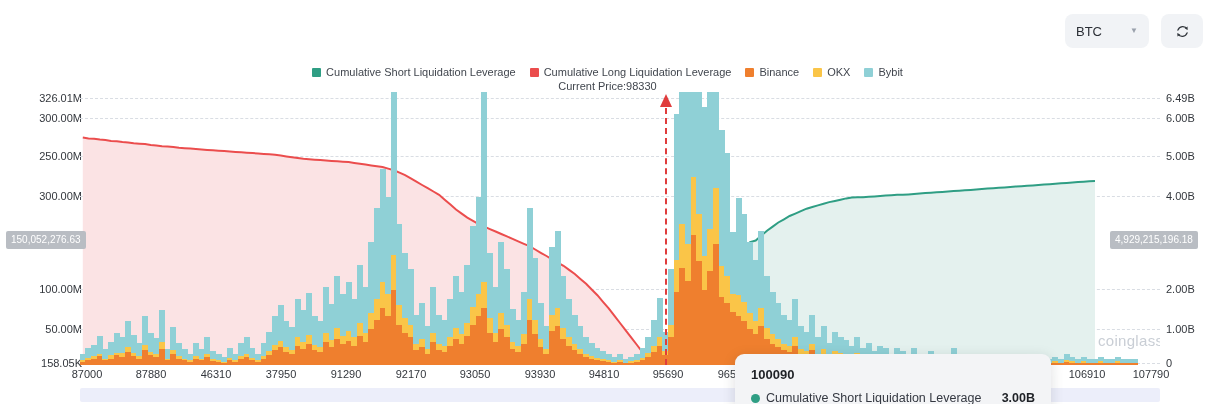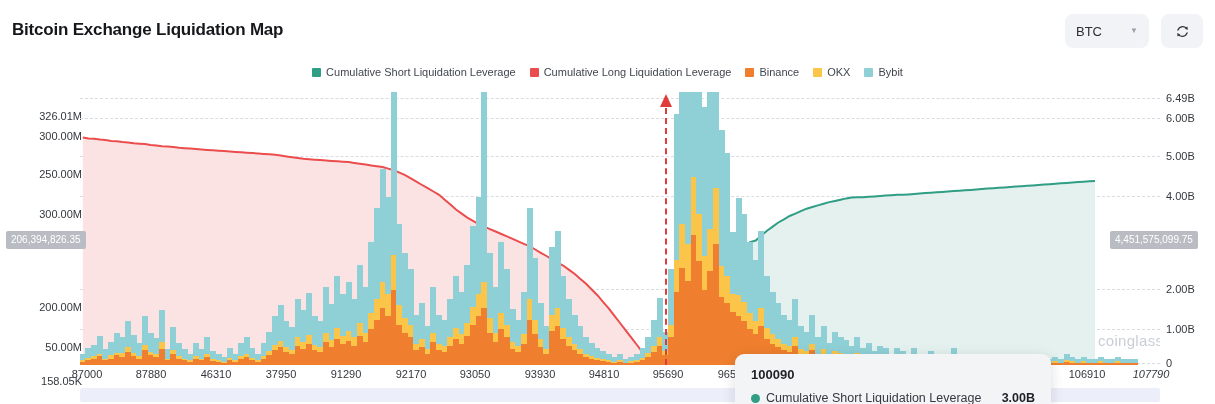--- a/index.html
+++ b/index.html
@@ -53,21 +53,21 @@
     overflow: hidden;
   }
   .gridline {
     position: absolute; left: 0; width: 1080px; height: 0;
     border-top: 1px dashed #d9dde3;
   }
   .axis-l, .axis-r {
     position: absolute; font-size: 11px; color: #33373d;
     white-space: nowrap; line-height: 1;
   }
-  .axis-l { right: 1133px; text-align: right; margin-top: 18px; }
+  .axis-l { right: 1133px; text-align: right; }
   .axis-r { left: 1166px; text-align: left; }
 
   .badge-val {
     position: absolute; height: 18px; line-height: 18px;
     background: #b9bdc3; color: #ffffff; font-size: 10px;
     padding: 0 5px; border-radius: 2px; white-space: nowrap;
   }
 
   svg.series { position: absolute; left: 0; top: 0; width: 1080px; height: 273px; }
 
@@ -121,21 +121,20 @@
   .tt-dot { width: 9px; height: 9px; border-radius: 50%; margin-right: 6px; flex: 0 0 auto; }
   .tt-name { flex: 1 1 auto; white-space: nowrap; }
   .tt-val { font-weight: bold; color: #1e2126; margin-left: 12px; }
 </style>
 </head>
 <body>
 
 <div id="app">
 
   <div class="header">
-    <div class="page-title">Bitcoin Exchange Liquidation Map</div>
     <div class="ctrls">
       <div class="sel sel-coin">
         <span>BTC</span>
         <span class="caret">▼</span>
       </div>
       <div class="icon-btn">
         <svg width="17" height="17" viewBox="0 0 20 20">
           <path d="M15.5 7.2A6 6 0 0 0 4.6 8.4" fill="none" stroke="#33373d" stroke-width="1.6" stroke-linecap="round"></path>
           <path d="M4.5 12.8A6 6 0 0 0 15.4 11.6" fill="none" stroke="#33373d" stroke-width="1.6" stroke-linecap="round"></path>
           <path d="M16.2 4.2l-.7 3.2-3.1-.8z" fill="#33373d"></path>
@@ -160,29 +159,30 @@
     </div>
     <div class="lg">
       <i style="background:#fac548"></i>
       <span>OKX</span>
     </div>
     <div class="lg">
       <i style="background:#8fd0d6"></i>
       <span>Bybit</span>
     </div>
   </div>
+  <div class="cur-price">Current Price:98330</div>
 
   <div class="chart">
 
     <div id="y-left">
         <div class="axis-l" style="top: 1px;">326.01M</div>
         <div class="axis-l" style="top: 21px;">300.00M</div>
         <div class="axis-l" style="top: 59px;">250.00M</div>
         <div class="axis-l" style="top: 99px;">300.00M</div>
-        <div class="axis-l" style="top: 192px;">200.00M</div>
+        <div class="axis-l" style="top: 192px;">100.00M</div>
         <div class="axis-l" style="top: 232px;">50.00M</div>
         <div class="axis-l" style="top: 266px;">158.05K</div>
       </div>
     <div id="y-right">
         <div class="axis-r" style="top: 1px;">6.49B</div>
         <div class="axis-r" style="top: 21px;">6.00B</div>
         <div class="axis-r" style="top: 59px;">5.00B</div>
         <div class="axis-r" style="top: 99px;">4.00B</div>
         <div class="axis-r" style="top: 192px;">2.00B</div>
         <div class="axis-r" style="top: 232px;">1.00B</div>
@@ -1144,41 +1144,41 @@
           <div class="bar" style="left: 1057.21px;"></div>
           <div class="bar" style="left: 1062.86px;"></div>
           <div class="bar" style="left: 1068.52px;"></div>
           <div class="bar" style="left: 1074.17px;"></div>
         </div>
       <div class="watermark">coinglass</div>
       <div class="curprice-line" id="cpline" style="left: 585.236px;"></div>
       <div class="curprice-arrow" id="cparrow" style="left: 585.236px;"></div>
     </div>
 
-    <div class="badge-val" id="badge-left" style="left: 6px; top: 139px;">206,394,826.35</div>
-    <div class="badge-val" id="badge-right" style="left: 1110px; top: 139px;">4,451,575,099.75</div>
+    <div class="badge-val" id="badge-left" style="left: 6px; top: 139px;">150,052,276.63</div>
+    <div class="badge-val" id="badge-right" style="left: 1110px; top: 139px;">4,929,215,196.18</div>
 
     <div class="xaxis" id="xaxis">
         <div class="xt" style="left: 87px;">87000</div>
         <div class="xt" style="left: 151px;">87880</div>
         <div class="xt" style="left: 216px;">46310</div>
         <div class="xt" style="left: 281px;">37950</div>
         <div class="xt" style="left: 346px;">91290</div>
         <div class="xt" style="left: 411px;">92170</div>
         <div class="xt" style="left: 475px;">93050</div>
         <div class="xt" style="left: 540px;">93930</div>
         <div class="xt" style="left: 604px;">94810</div>
         <div class="xt" style="left: 668px;">95690</div>
         <div class="xt" style="left: 733px;">96570</div>
         <div class="xt" style="left: 797px;">97450</div>
         <div class="xt" style="left: 862px;">98660</div>
         <div class="xt" style="left: 905px;">99540</div>
         <div class="xt hl" style="left: 940px;">100090</div>
         <div class="xt" style="left: 1087px;">106910</div>
-        <div class="xt" style="left: 1151px; font-style: italic;">107790</div>
+        <div class="xt" style="left: 1151px;">107790</div>
       </div>
     <div class="scrolltrack"></div>
 
     <div class="tooltip">
       <div class="tt-title">100090</div>
       <div class="tt-row">
         <span class="tt-dot" style="background:#2f9e84"></span>
         <span class="tt-name">Cumulative Short Liquidation Leverage</span>
         <span class="tt-val">3.00B</span>
       </div>

